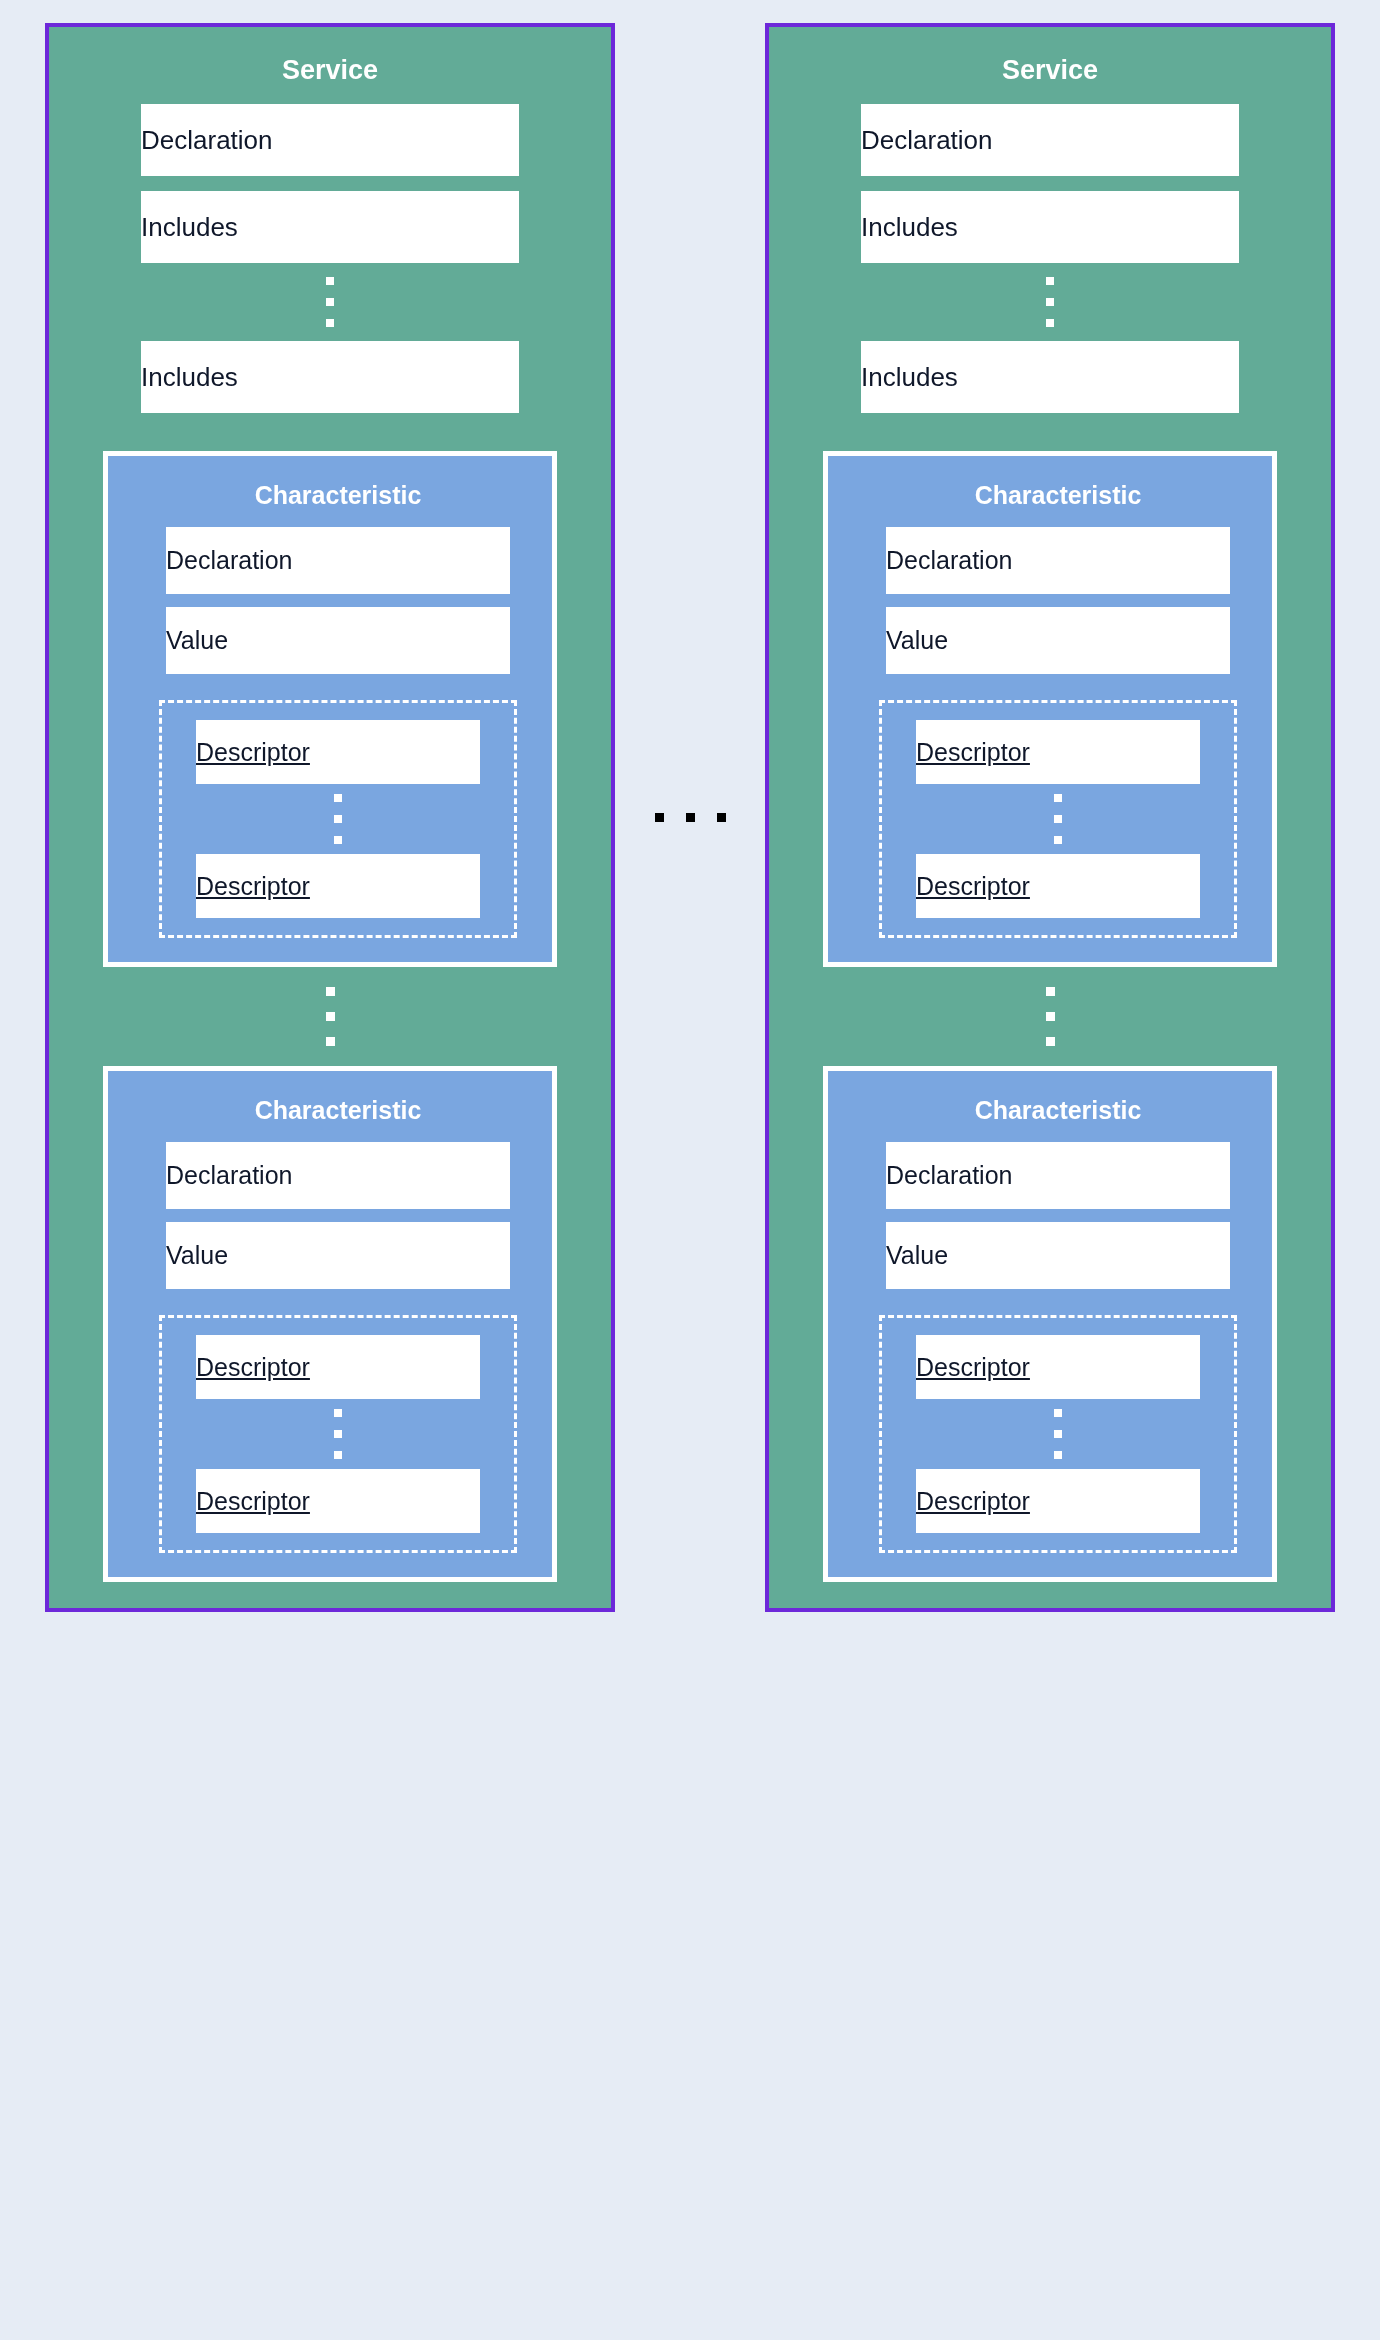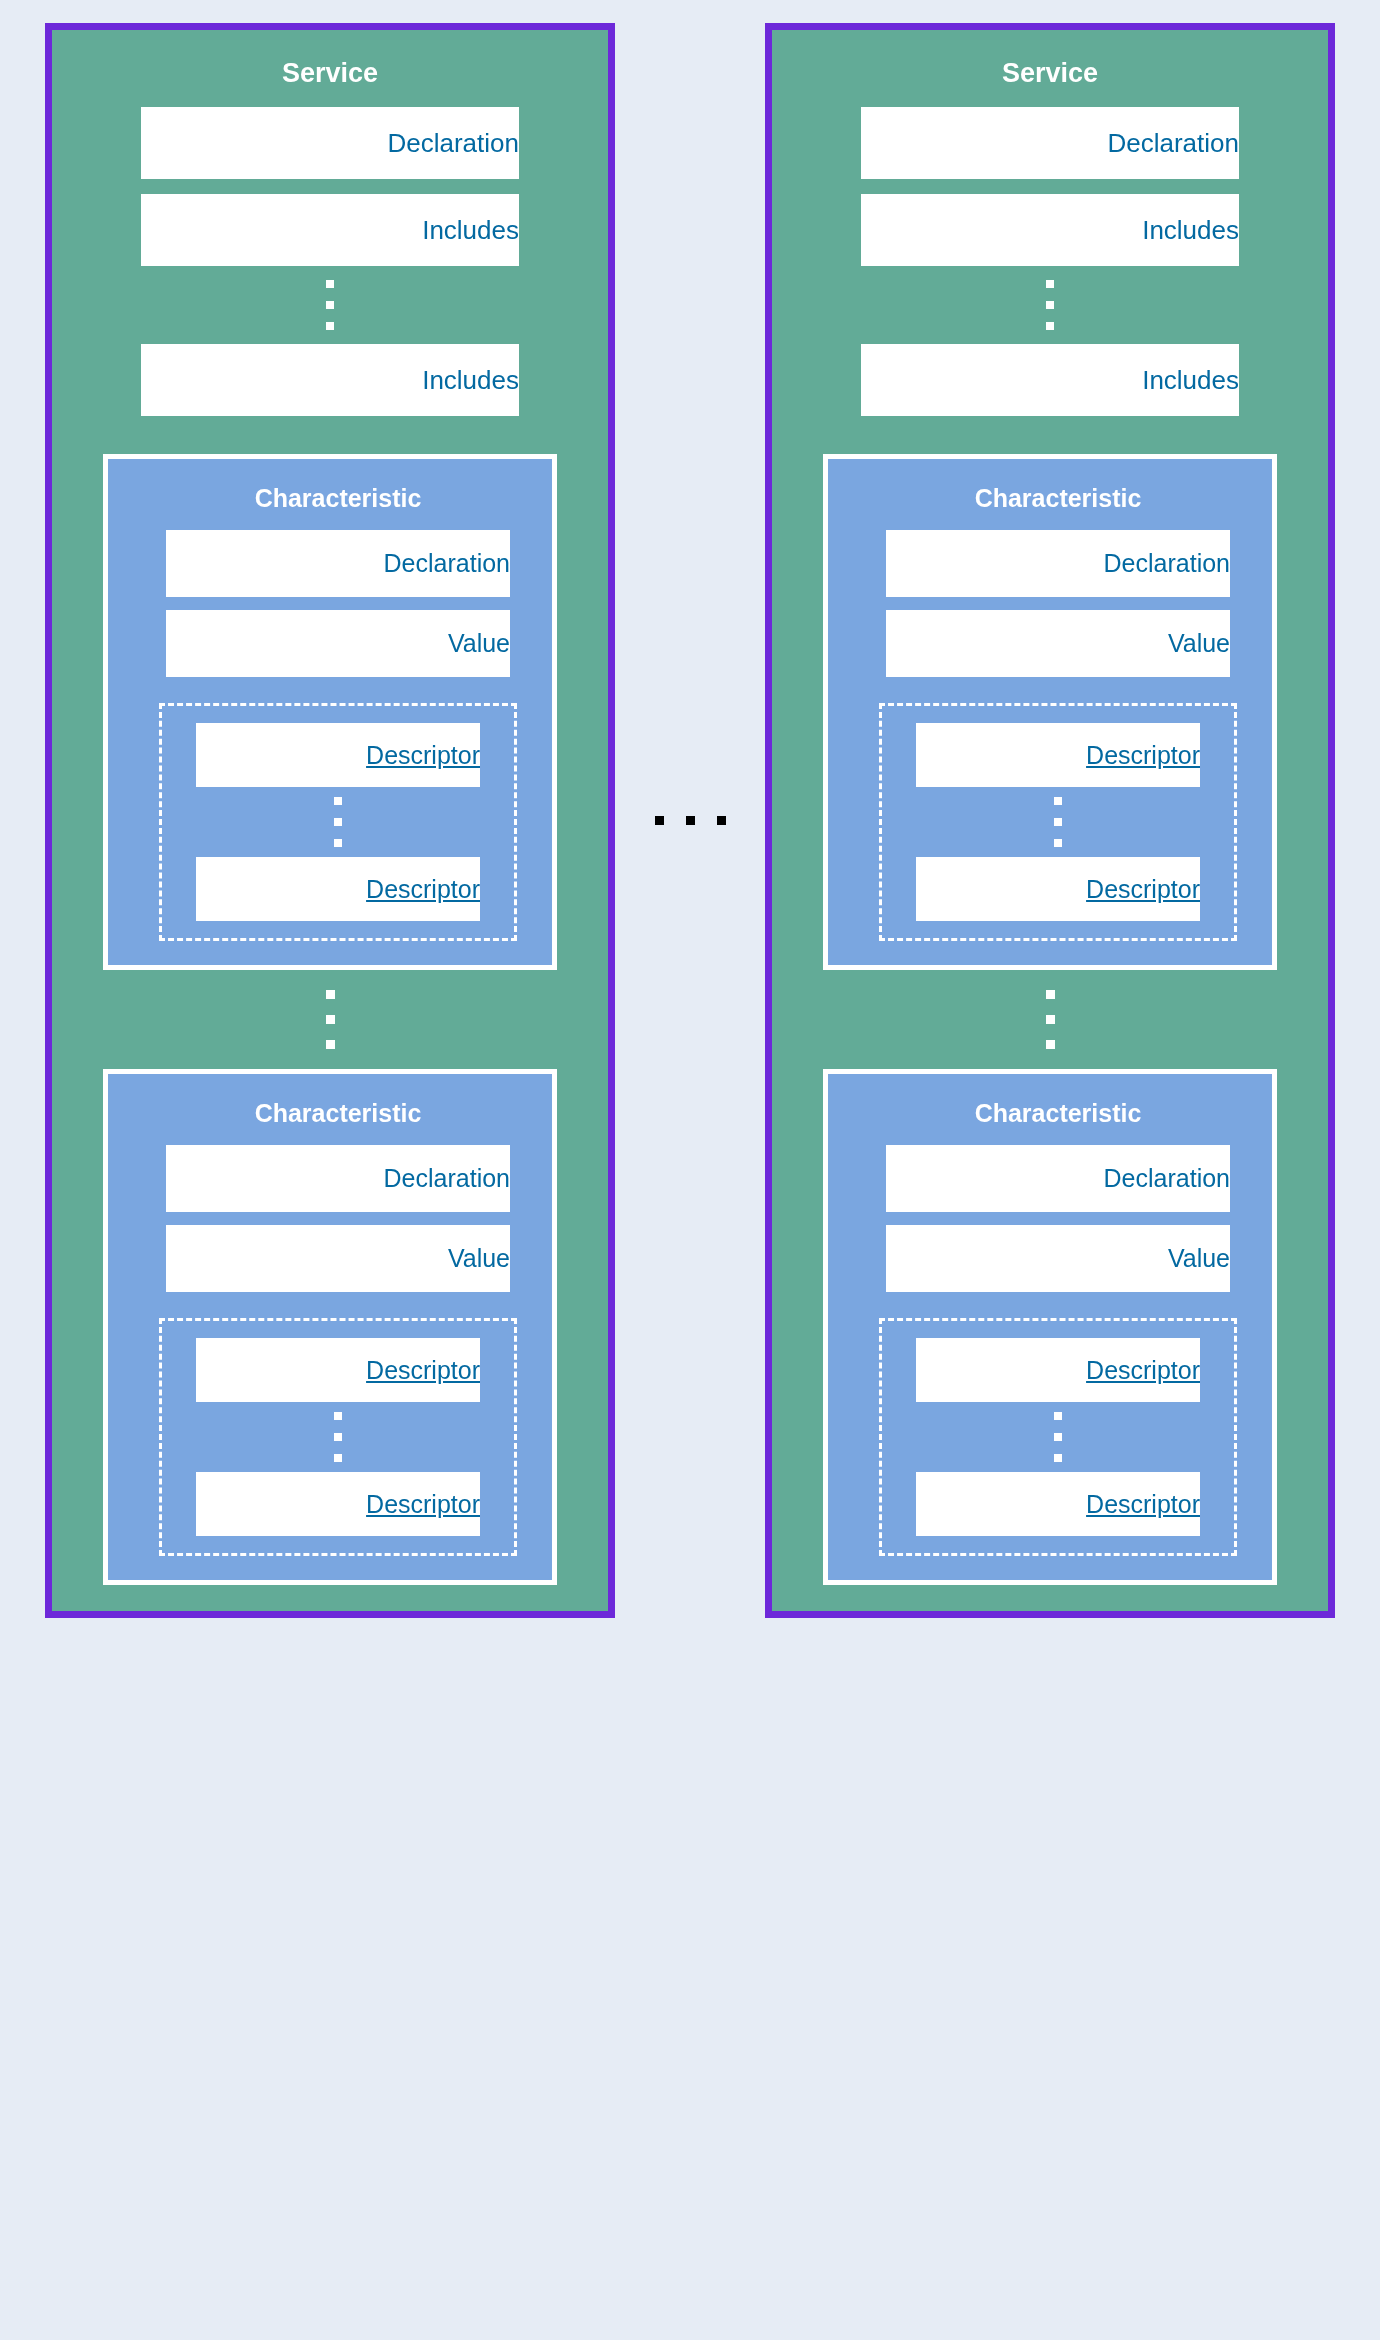--- a/index.html
+++ b/index.html
@@ -35,41 +35,41 @@
     justify-content: center;
     align-items: stretch;
     gap: 0px;
     padding: 23px 0 0 0;
   }
 
   
   .service {
     width: 570px;
     background: #62ab97;
-    border: 7px solid #6d28d9;
+    border: 4px solid #6d28d9;
     box-sizing: border-box;
     padding: 14px 26px 26px 26px;
     display: flex;
     flex-direction: column;
     align-items: center;
   }
 
   .service-title {
     color: #ffffff;
     font-size: 27px;
     font-weight: bold;
     text-align: center;
     margin: 14px 0 18px 0;
   }
 
   
   .leaf {
     background: #ffffff;
-    color: #0369a1;
-    text-align: right;
+    color: #0f172a;
+    text-align: left;
     font-size: 26px;
     box-sizing: border-box;
     width: 100%;
   }
 
   .service .leaf {
     width: 378px;
     height: 72px;
     line-height: 72px;
   }

